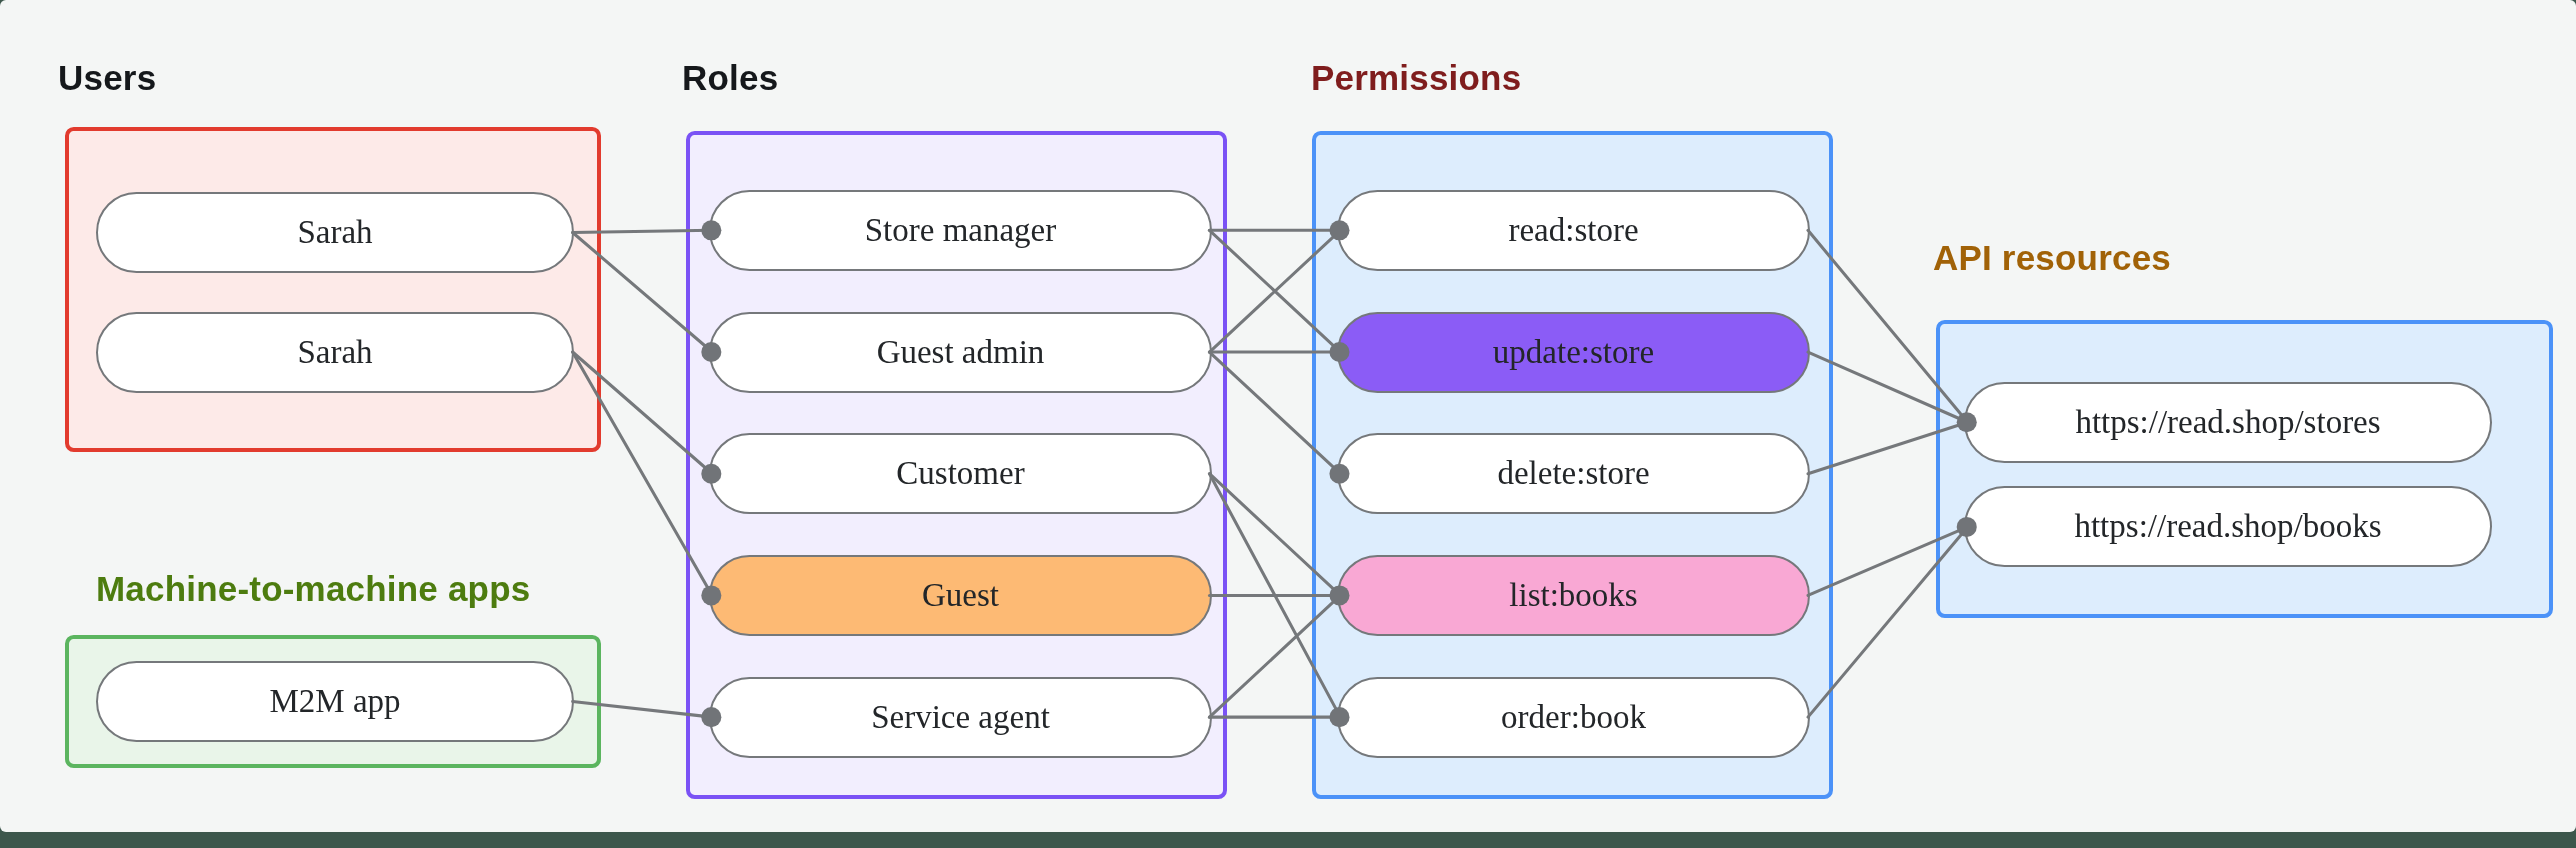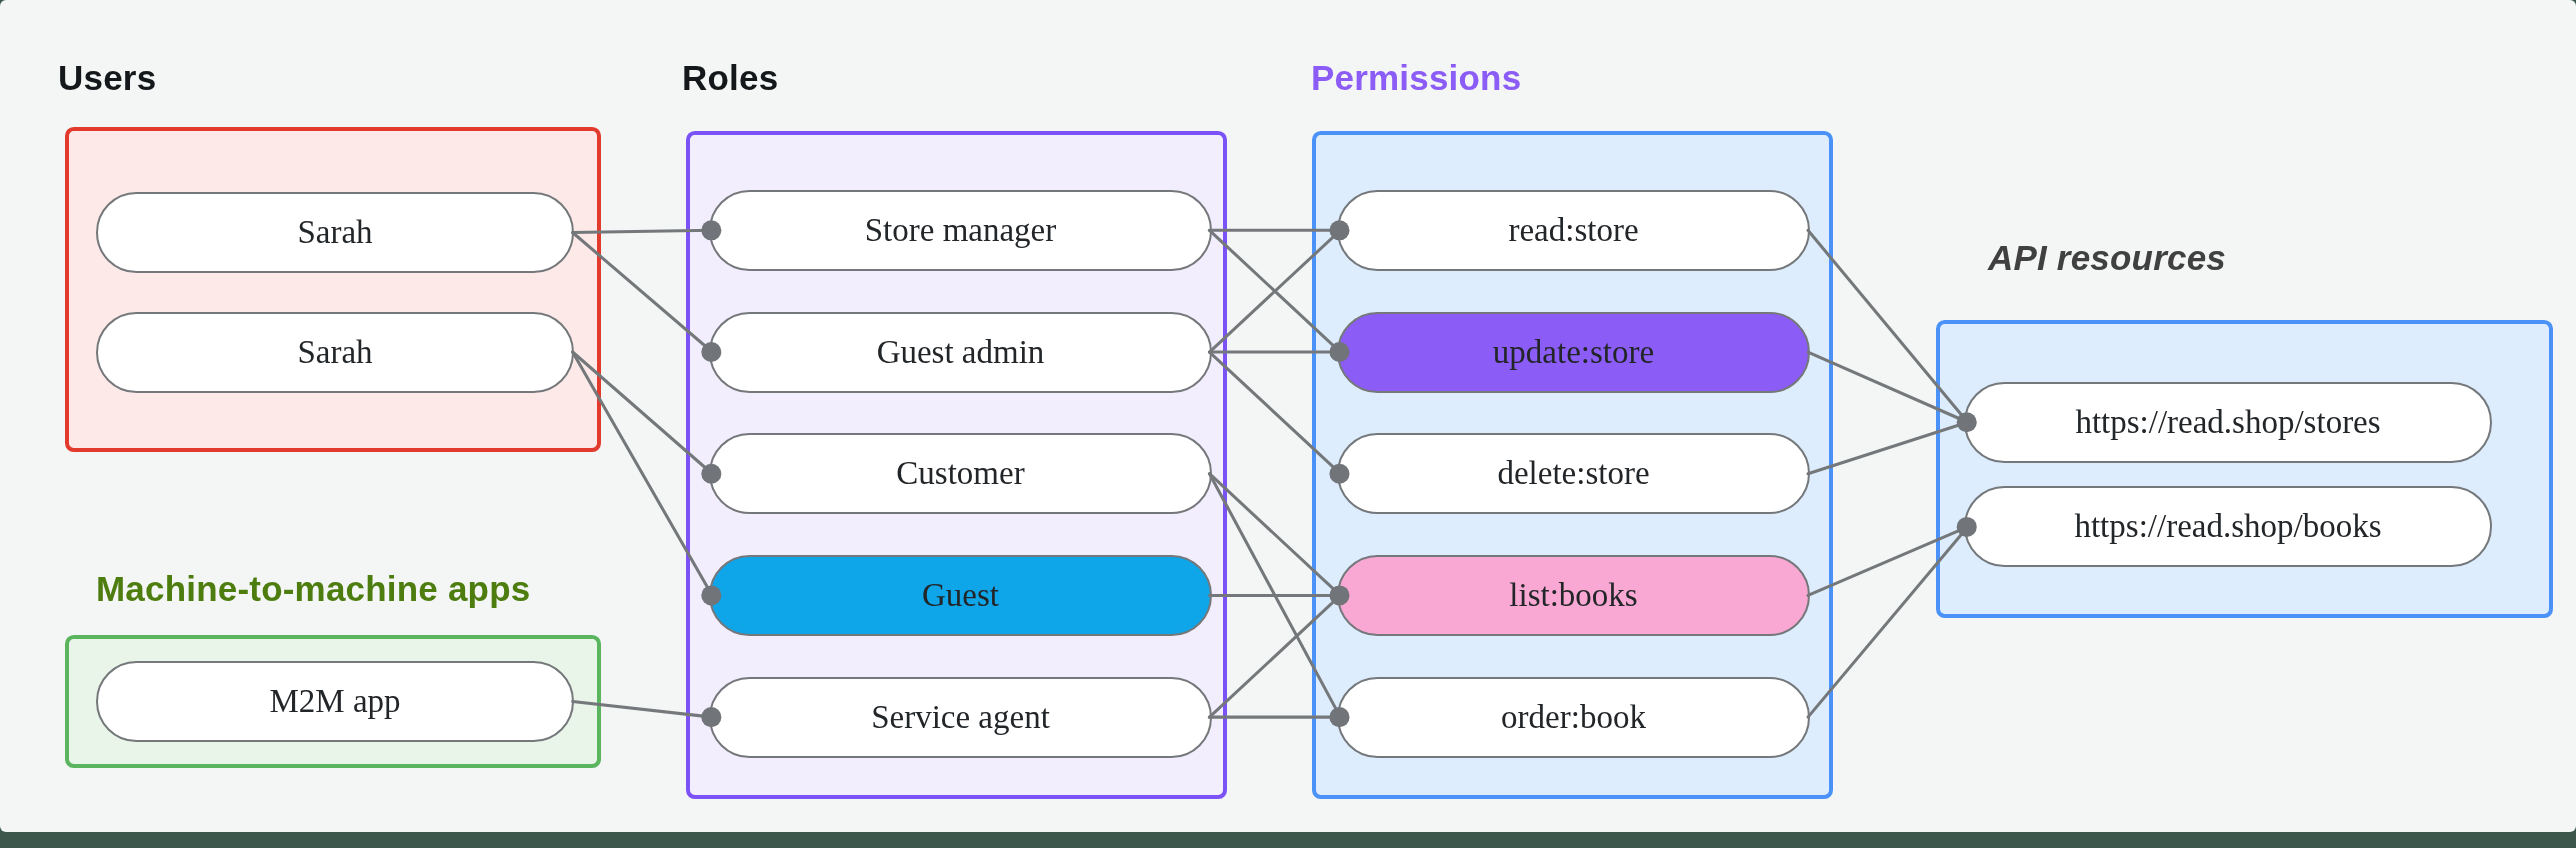--- a/index.html
+++ b/index.html
@@ -37,24 +37,24 @@
 
   <div class="group-label" id="label-users" style="left: 58px; top: 59px; color: rgb(21, 24, 27);">Users</div>
   <div class="group-box" id="box-users" style="left: 65px; top: 127px; width: 536px; height: 325px; border-color: rgb(226, 59, 46); background: rgb(253, 234, 232);"></div>
 
   <div class="group-label" id="label-m2m" style="left: 54px; top: 570px; color: #4d7c0f; margin-left: 42px;">Machine-to-machine apps</div>
   <div class="group-box" id="box-m2m" style="left: 65px; top: 635px; width: 536px; height: 133px; border-color: rgb(91, 181, 95); background: rgb(233, 245, 233);"></div>
 
   <div class="group-label" id="label-roles" style="left: 682px; top: 59px; color: rgb(21, 24, 27);">Roles</div>
   <div class="group-box" id="box-roles" style="left: 686px; top: 131px; width: 541px; height: 668px; border-color: rgb(122, 82, 245); background: rgb(242, 238, 254);"></div>
 
-  <div class="group-label" id="label-permissions" style="left: 1311px; top: 59px; color: #8b5cf6;">Permissions</div>
+  <div class="group-label" id="label-permissions" style="left: 1311px; top: 59px; color: #7f1d1d;">Permissions</div>
   <div class="group-box" id="box-permissions" style="left: 1312px; top: 131px; width: 521px; height: 668px; border-color: rgb(75, 146, 248); background: rgb(221, 237, 253);"></div>
 
-  <div class="group-label" id="label-api" style="left: 1988px; top: 239px; color: #404040; font-style: italic;">API resources</div>
+  <div class="group-label" id="label-api" style="left: 1933px; top: 239px; color: #a16207;">API resources</div>
   <div class="group-box" id="box-api" style="left: 1936px; top: 320px; width: 617px; height: 298px; border-color: rgb(75, 146, 248); background: rgb(221, 237, 253);"></div>
 
   <svg id="edges" width="2576" height="848" viewBox="0 0 2952 972">
       <line x1="656" y1="266.5" x2="816" y2="264" stroke="#75787b" stroke-width="3.5" stroke-linecap="round"></line>
       <line x1="656" y1="266.5" x2="816" y2="403.5" stroke="#75787b" stroke-width="3.5" stroke-linecap="round"></line>
       <line x1="656" y1="403.5" x2="816" y2="543" stroke="#75787b" stroke-width="3.5" stroke-linecap="round"></line>
       <line x1="656" y1="403.5" x2="816" y2="682.5" stroke="#75787b" stroke-width="3.5" stroke-linecap="round"></line>
       <line x1="656" y1="804" x2="816" y2="822" stroke="#75787b" stroke-width="3.5" stroke-linecap="round"></line>
       <line x1="1386" y1="264" x2="1536" y2="264" stroke="#75787b" stroke-width="3.5" stroke-linecap="round"></line>
       <line x1="1386" y1="264" x2="1536" y2="403.5" stroke="#75787b" stroke-width="3.5" stroke-linecap="round"></line>
@@ -83,21 +83,21 @@
       <circle cx="1535" cy="822" r="11.5" fill="#717478"></circle>
       <circle cx="2254" cy="484" r="11.5" fill="#717478"></circle>
       <circle cx="2254" cy="604" r="11.5" fill="#717478"></circle>
     </svg>
 <div class="pill" style="left: 96px; top: 192px; width: 478px; height: 81px; background: rgb(255, 255, 255); border: 2.6px solid rgb(117, 120, 123); color: rgb(35, 38, 41); z-index: 2;">Sarah</div>
     <div class="pill" style="left: 96px; top: 312px; width: 478px; height: 81px; background: rgb(255, 255, 255); border: 2.6px solid rgb(117, 120, 123); color: rgb(35, 38, 41); z-index: 2;">Sarah</div>
     <div class="pill" style="left: 96px; top: 661px; width: 478px; height: 81px; background: rgb(255, 255, 255); border: 2.6px solid rgb(117, 120, 123); color: rgb(35, 38, 41); z-index: 2;">M2M app</div>
     <div class="pill" style="left: 709px; top: 190px; width: 503px; height: 81px; background: rgb(255, 255, 255); border: 2.6px solid rgb(117, 120, 123); color: rgb(35, 38, 41); z-index: 2;">Store manager</div>
     <div class="pill" style="left: 709px; top: 312px; width: 503px; height: 81px; background: rgb(255, 255, 255); border: 2.6px solid rgb(117, 120, 123); color: rgb(35, 38, 41); z-index: 2;">Guest admin</div>
     <div class="pill" style="left: 709px; top: 433px; width: 503px; height: 81px; background: rgb(255, 255, 255); border: 2.6px solid rgb(117, 120, 123); color: rgb(35, 38, 41); z-index: 2;">Customer</div>
-    <div class="pill" style="left: 709px; top: 555px; width: 503px; height: 81px; background: #0ea5e9; border: 2.6px solid rgb(117, 120, 123); color: rgb(35, 38, 41); z-index: 2;">Guest</div>
+    <div class="pill" style="left: 709px; top: 555px; width: 503px; height: 81px; background: #fdba74; border: 2.6px solid rgb(117, 120, 123); color: rgb(35, 38, 41); z-index: 2;">Guest</div>
     <div class="pill" style="left: 709px; top: 677px; width: 503px; height: 81px; background: rgb(255, 255, 255); border: 2.6px solid rgb(117, 120, 123); color: rgb(35, 38, 41); z-index: 2;">Service agent</div>
     <div class="pill" style="left: 1337px; top: 190px; width: 473px; height: 81px; background: rgb(255, 255, 255); border: 2.6px solid rgb(117, 120, 123); color: rgb(35, 38, 41); z-index: 2;">read:store</div>
     <div class="pill" style="left: 1337px; top: 312px; width: 473px; height: 81px; background: #8b5cf6; border: 2.6px solid rgb(117, 120, 123); color: rgb(35, 38, 41); z-index: 2;">update:store</div>
     <div class="pill" style="left: 1337px; top: 433px; width: 473px; height: 81px; background: rgb(255, 255, 255); border: 2.6px solid rgb(117, 120, 123); color: rgb(35, 38, 41); z-index: 2;">delete:store</div>
     <div class="pill" style="left: 1337px; top: 555px; width: 473px; height: 81px; background: #f9a8d4; border: 2.6px solid rgb(117, 120, 123); color: rgb(35, 38, 41); z-index: 2;">list:books</div>
     <div class="pill" style="left: 1337px; top: 677px; width: 473px; height: 81px; background: rgb(255, 255, 255); border: 2.6px solid rgb(117, 120, 123); color: rgb(35, 38, 41); z-index: 2;">order:book</div>
     <div class="pill" style="left: 1964px; top: 382px; width: 528px; height: 81px; background: rgb(255, 255, 255); border: 2.6px solid rgb(117, 120, 123); color: rgb(35, 38, 41); z-index: 2;">https://read.shop/stores</div>
     <div class="pill" style="left: 1964px; top: 486px; width: 528px; height: 81px; background: rgb(255, 255, 255); border: 2.6px solid rgb(117, 120, 123); color: rgb(35, 38, 41); z-index: 2;">https://read.shop/books</div>
   </div>
 

